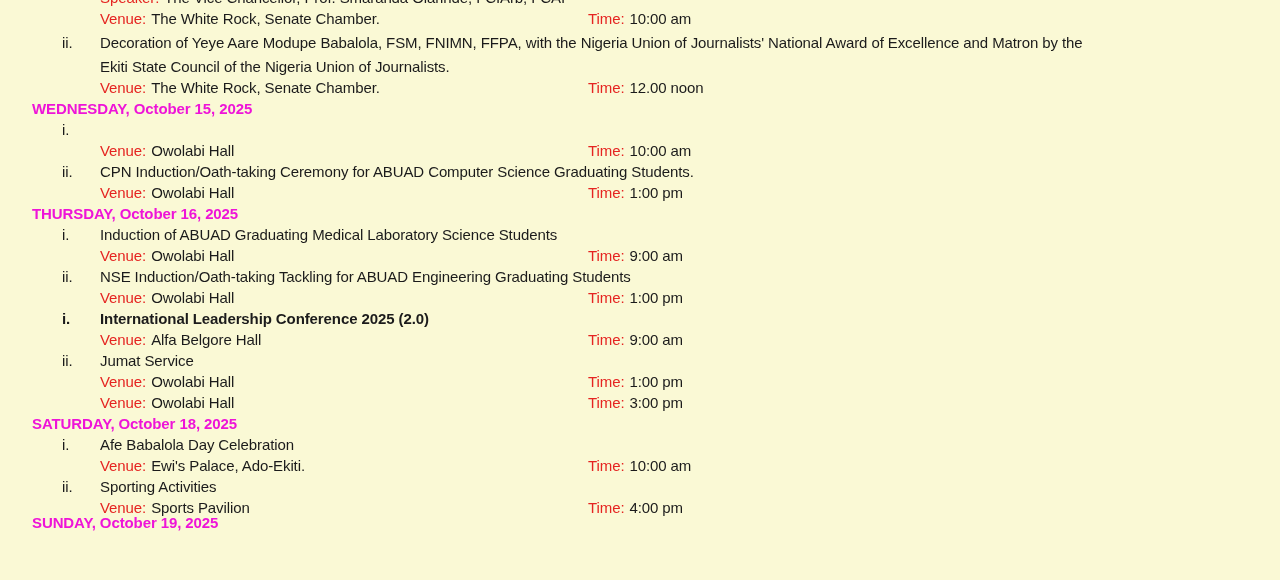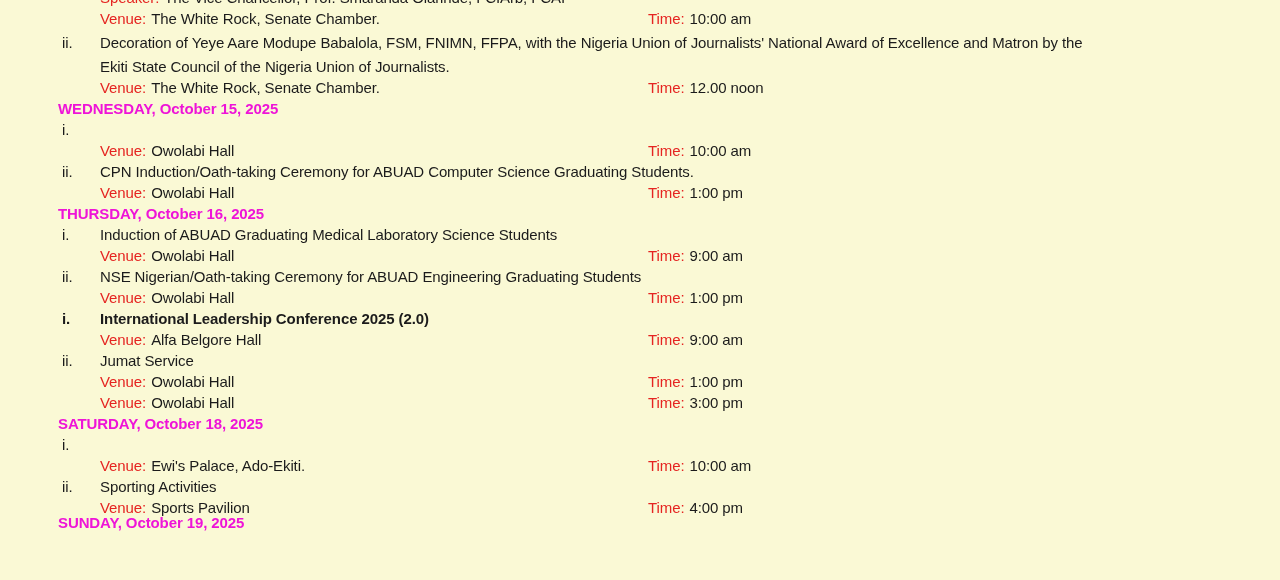--- a/index.html
+++ b/index.html
@@ -16,26 +16,26 @@
     color:var(--ink);
     letter-spacing:-0.1px;
   }
   .doc{position:relative;width:1280px;height:580px;overflow:hidden;}
   .line{
     position:relative;
     height:21px;line-height:21px;font-size:15px;
     padding-left:100px;white-space:nowrap;
   }
   .day{
-    padding-left:58px;font-weight:700;color:var(--heading);
+    padding-left:32px;font-weight:700;color:var(--heading);
   }
   .numeral{position:absolute;left:62px;}
   .title-line.bold{font-weight:700;}
   .venue-label,.time-label{color:var(--label);margin-right:5px;}
-  .time-block{position:absolute;left:648px;}
+  .time-block{position:absolute;left:588px;}
   .partial-top{margin-top:-13px;}
   .section.leading .title-line{margin-top:3px;}
   .partial-bottom{margin-top:-6px;}
 </style>
 </head>
 <body>
 
 <div class="doc">
 
   <div class="line partial-top">
@@ -64,41 +64,41 @@
           <div class="line venue-line"><span class="venue-label">Venue:</span><span>Owolabi Hall</span><span class="time-block"><span class="time-label">Time:</span><span>1:00 pm</span></span></div>
         </div>
       </div>
       <div class="section">
         <div class="line day">THURSDAY, October 16, 2025</div>
         <div class="event">
           <div class="line title-line"><span class="numeral">i.</span><span>Induction of ABUAD Graduating Medical Laboratory Science Students</span></div>
           <div class="line venue-line"><span class="venue-label">Venue:</span><span>Owolabi Hall</span><span class="time-block"><span class="time-label">Time:</span><span>9:00 am</span></span></div>
         </div>
         <div class="event">
-          <div class="line title-line"><span class="numeral">ii.</span><span>NSE Nigerian/Oath-taking Ceremony for ABUAD Engineering Graduating Students</span></div>
+          <div class="line title-line"><span class="numeral">ii.</span><span>NSE Induction/Oath-taking Tackling for ABUAD Engineering Graduating Students</span></div>
           <div class="line venue-line"><span class="venue-label">Venue:</span><span>Owolabi Hall</span><span class="time-block"><span class="time-label">Time:</span><span>1:00 pm</span></span></div>
         </div>
       </div>
       <div class="section">
         <div class="event">
           <div class="line title-line bold"><span class="numeral">i.</span><span>International Leadership Conference 2025 (2.0)</span></div>
           <div class="line venue-line"><span class="venue-label">Venue:</span><span>Alfa Belgore Hall</span><span class="time-block"><span class="time-label">Time:</span><span>9:00 am</span></span></div>
         </div>
         <div class="event">
           <div class="line title-line"><span class="numeral">ii.</span><span>Jumat Service</span></div>
           <div class="line venue-line"><span class="venue-label">Venue:</span><span>Owolabi Hall</span><span class="time-block"><span class="time-label">Time:</span><span>1:00 pm</span></span></div>
         </div>
         <div class="event">
           <div class="line venue-line"><span class="venue-label">Venue:</span><span>Owolabi Hall</span><span class="time-block"><span class="time-label">Time:</span><span>3:00 pm</span></span></div>
         </div>
       </div>
       <div class="section">
         <div class="line day">SATURDAY, October 18, 2025</div>
         <div class="event">
-          <div class="line title-line"><span class="numeral">i.</span></div>
+          <div class="line title-line"><span class="numeral">i.</span><span>Afe Babalola Day Celebration</span></div>
           <div class="line venue-line"><span class="venue-label">Venue:</span><span>Ewi's Palace, Ado-Ekiti.</span><span class="time-block"><span class="time-label">Time:</span><span>10:00 am</span></span></div>
         </div>
         <div class="event">
           <div class="line title-line"><span class="numeral">ii.</span><span>Sporting Activities</span></div>
           <div class="line venue-line"><span class="venue-label">Venue:</span><span>Sports Pavilion</span><span class="time-block"><span class="time-label">Time:</span><span>4:00 pm</span></span></div>
         </div>
       </div>
     </div>
 
   <div class="line day partial-bottom">SUNDAY, October 19, 2025</div>

